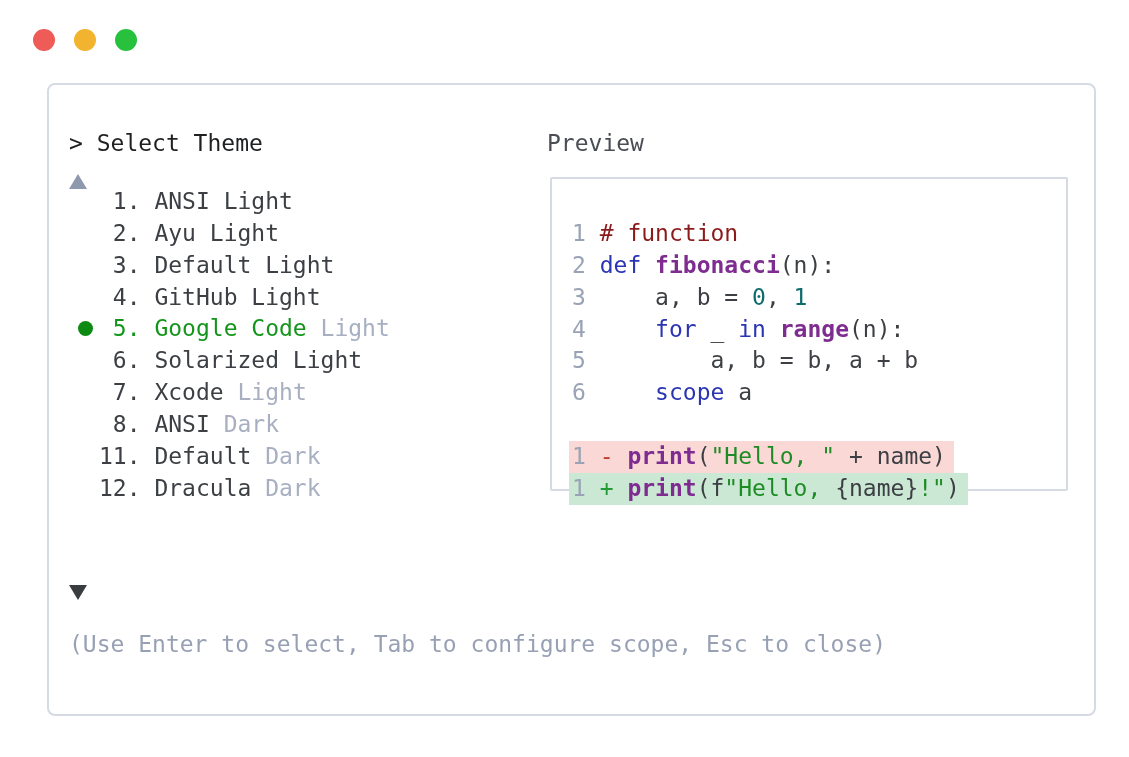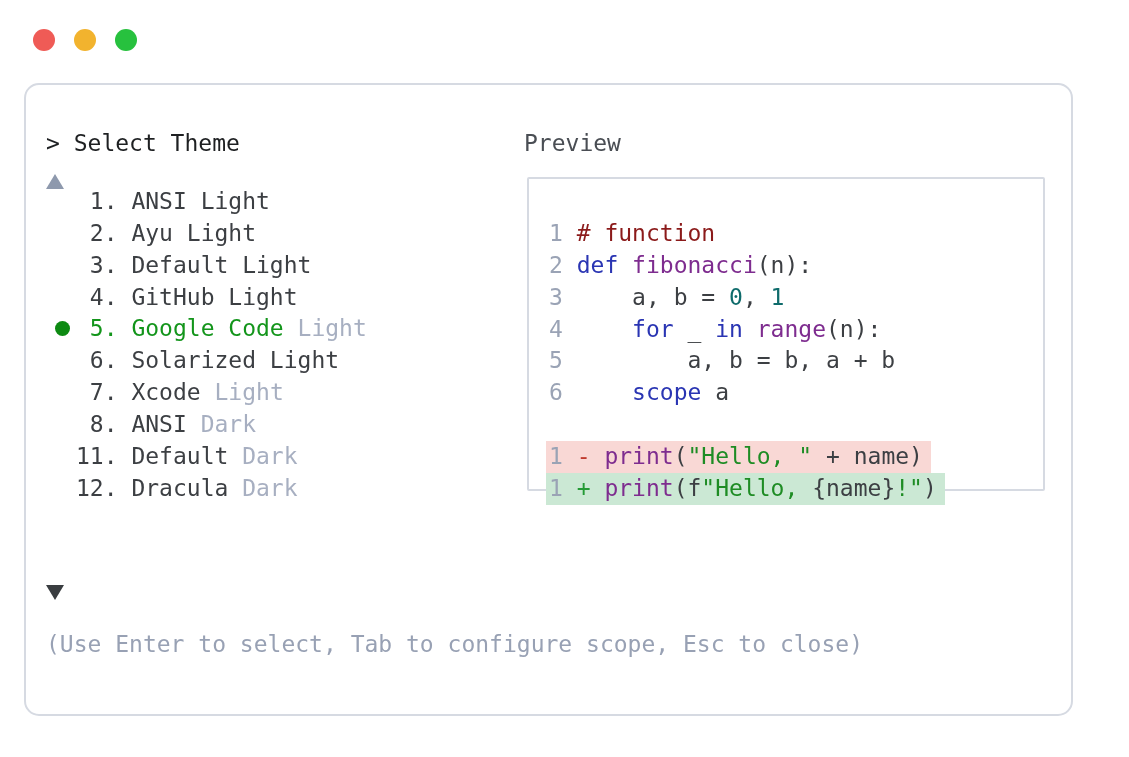--- a/index.html
+++ b/index.html
@@ -4,22 +4,22 @@
 <style>
   * { margin:0; padding:0; box-sizing:border-box; }
   html,body { width:1129px; height:757px; background:#ffffff; overflow:hidden; }
   body { font-family:"DejaVu Sans Mono","Liberation Mono",monospace; font-size:23px; position:relative; }
 
   
   .traffic-lights { position:absolute; left:33px; top:29px; }
   .traffic-light { display:inline-block; width:22px; height:22px; border-radius:50%; margin-right:19px; }
 
   
-  .panel { position:absolute; left:24px; top:83px; width:1049px; height:633px;
-           border:2px solid var(--panel_border); border-radius:15px; background:#ffffff; }
+  .panel { position:absolute; left:47px; top:83px; width:1049px; height:633px;
+           border:2px solid var(--panel_border); border-radius:8px; background:#ffffff; }
 
   .prompt { position:absolute; left:20px; top:45px; color:var(--header_text); white-space:pre; }
   .preview-label { position:absolute; left:498px; top:45px; color:var(--preview_label); }
 
   .up-arrow { position:absolute; left:20px; top:89px; width:0; height:0;
               border-left:9px solid transparent; border-right:9px solid transparent;
               border-bottom:15px solid var(--arrow_up); }
   .down-arrow { position:absolute; left:20px; top:500px; width:0; height:0;
               border-left:9px solid transparent; border-right:9px solid transparent;
               border-top:15px solid var(--arrow_down); }
@@ -35,21 +35,21 @@
   .help { position:absolute; left:20px; top:546px; color:var(--help_text); white-space:pre; }
 
   
   .preview-box { position:absolute; left:501px; top:92px; width:518px; height:314px;
                  border:2px solid var(--preview_border); border-radius:2px; background:#ffffff; }
   .code { padding:39px 0 0 20px; line-height:31.85px; }
   .code-line { height:31.85px; white-space:pre; color:var(--code_plain); }
   .ln { color:var(--ln_color); }
   .tok-com { color:var(--code_comment); }
   .tok-kw  { color:var(--code_keyword); }
-  .tok-fn  { color:var(--code_function); }
+  .tok-fn  { color:var(--code_function);font-weight:bold; }
   .tok-num { color:var(--code_number); }
   .tok-str { color:var(--code_string); }
   .tok-pl  { color:var(--code_plain); }
   .hl { display:inline-block; margin-left:-3px; padding:0 8px 0 3px; }
   .hl.removed { background:var(--removed_bg); }
   .hl.added { background:var(--added_bg); }
   .sign-minus { color:var(--diff_minus); }
   .sign-plus { color:var(--diff_plus); }
 </style>
 </head>

